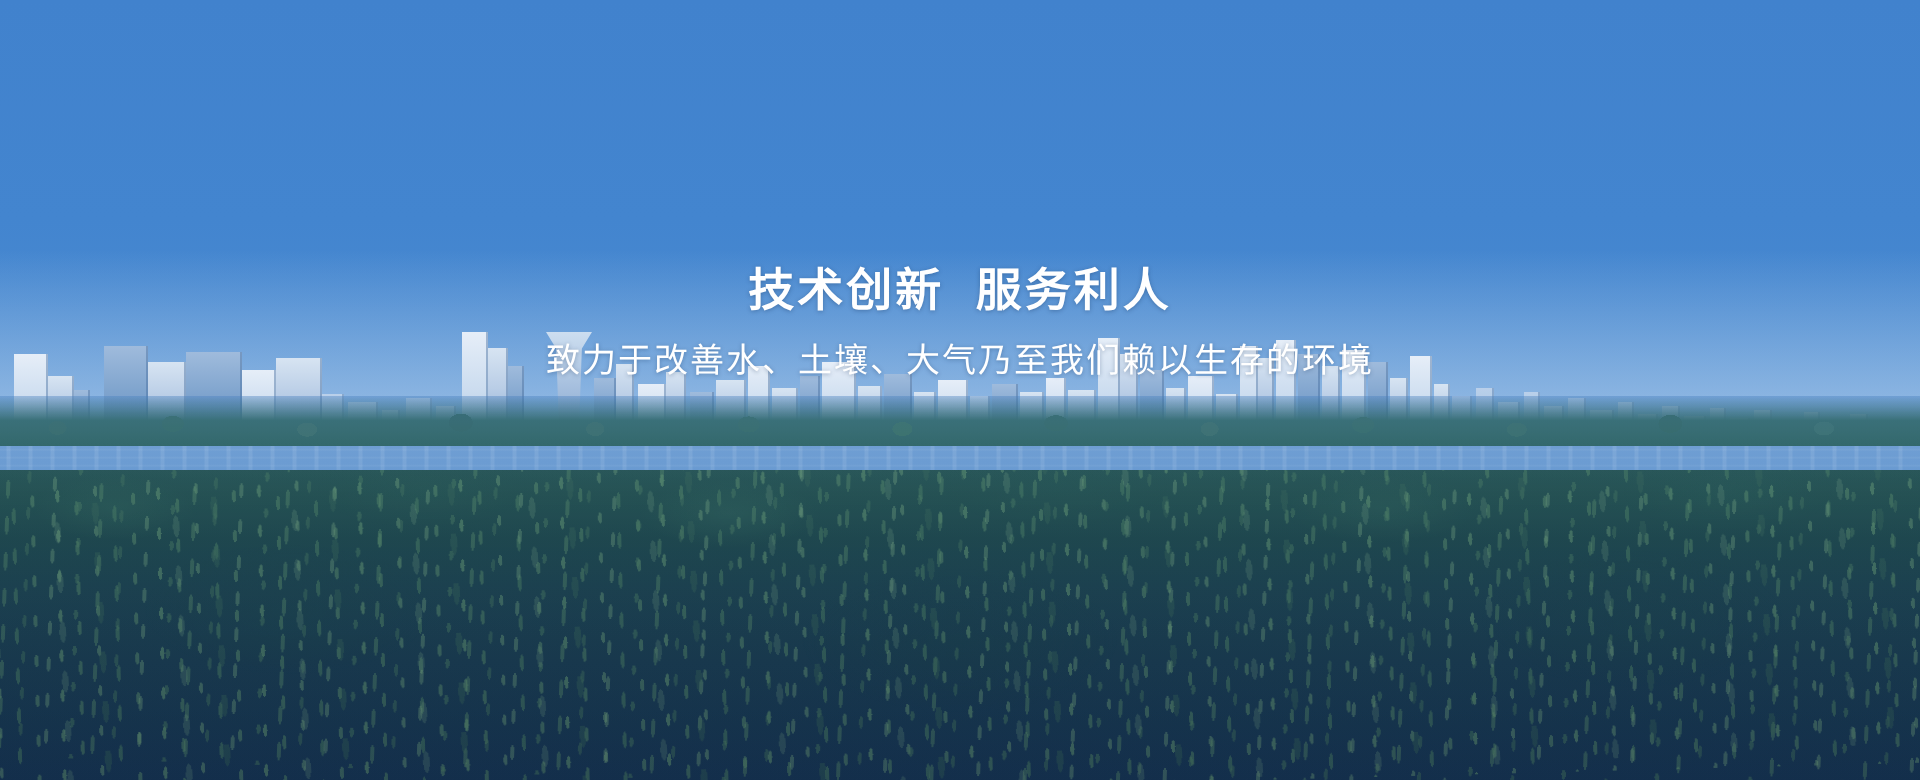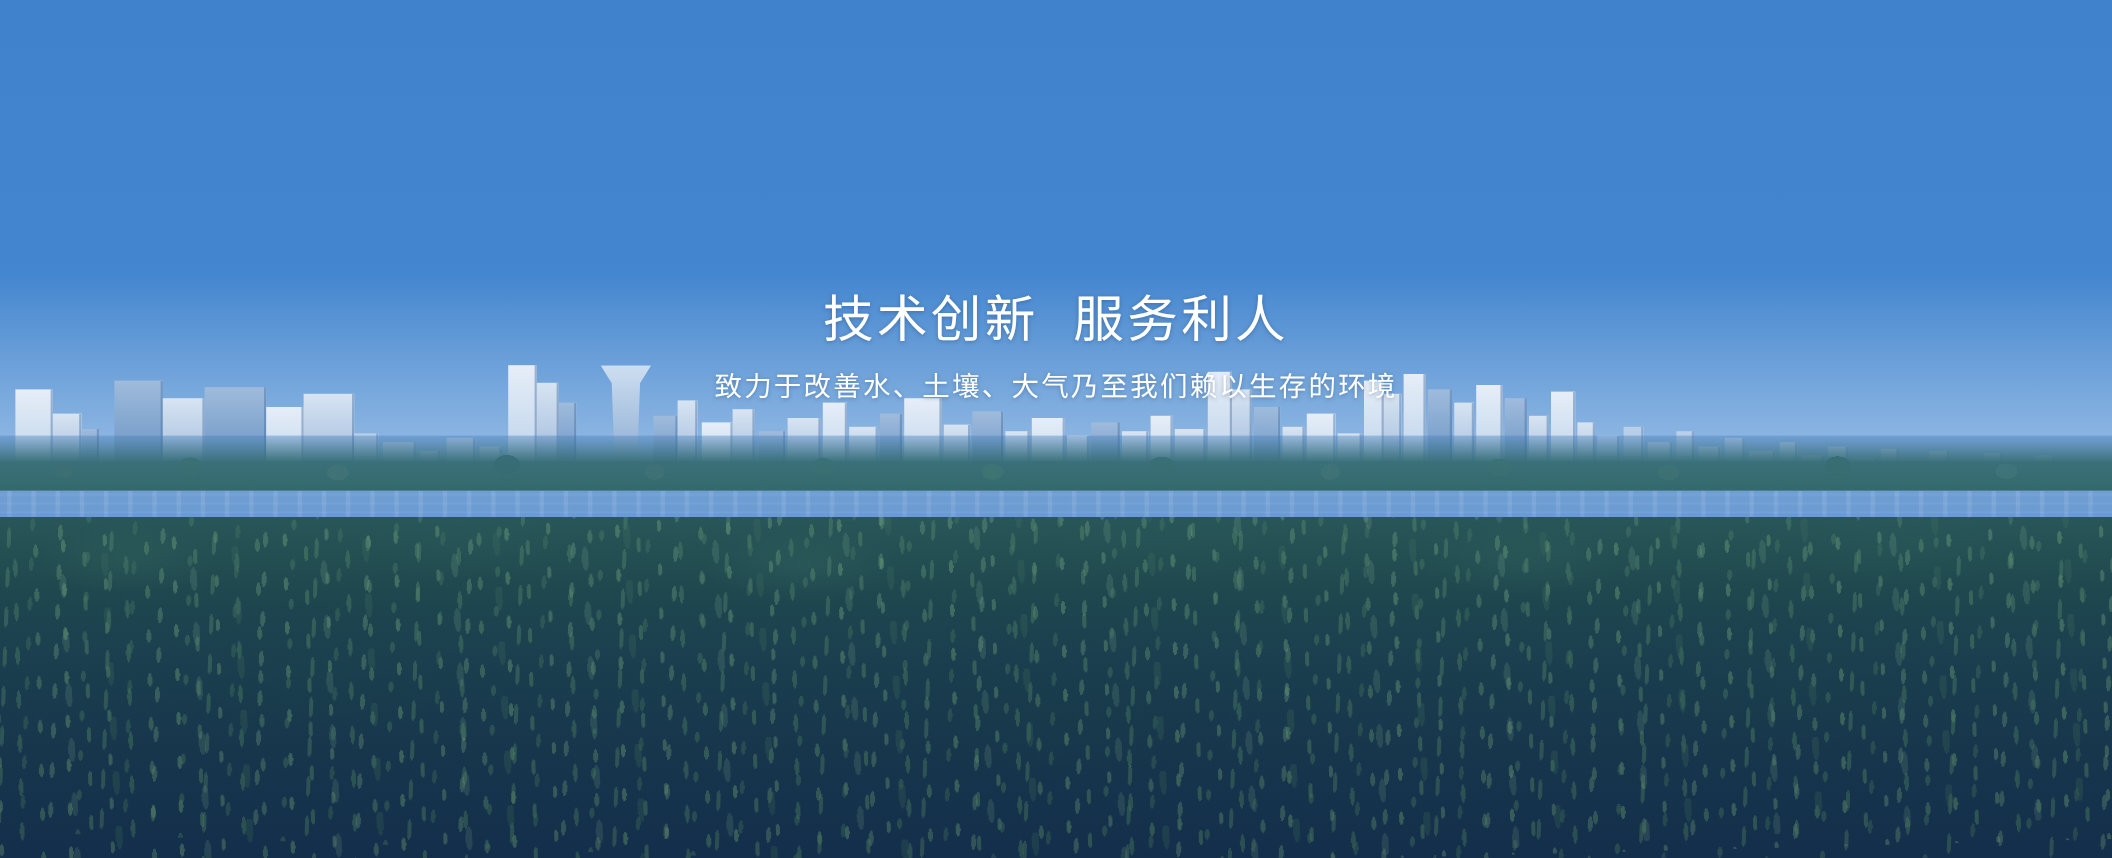--- a/index.html
+++ b/index.html
@@ -183,30 +183,29 @@
   }
 
   
   .content {
     position:absolute; inset:0; z-index:20;
     display:flex; flex-direction:column; align-items:center;
   }
   .title {
     margin-top:265px;
     color:#ffffff;
-    font-size:46px; font-weight:400; letter-spacing:3px; line-height:1.1;
+    font-size:46px; font-weight:700; letter-spacing:3px; line-height:1.1;
     text-shadow:0 1px 4px rgba(20,50,90,.35);
     white-space:pre;
   }
   .subtitle {
     margin-top:22px;
     color:#ffffff;
-    font-size:25px; font-weight:400; letter-spacing:2px; line-height:1.3;
+    font-size:34px; font-weight:400; letter-spacing:2px; line-height:1.3;
     text-shadow:0 1px 4px rgba(20,50,90,.35);
-    font-family:Liberation Mono, monospace;
   }
 
   
   .pills {
     position:absolute; left:0; right:0; top:473px;
     display:flex; justify-content:center; align-items:flex-start;
     gap:42px;
   }
   .pill {
     position:relative;

